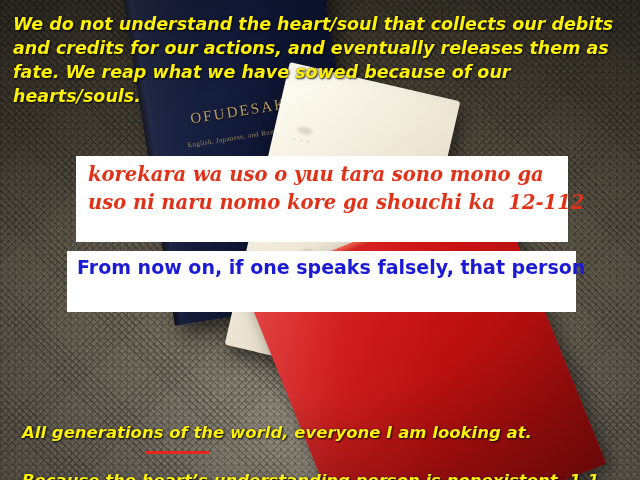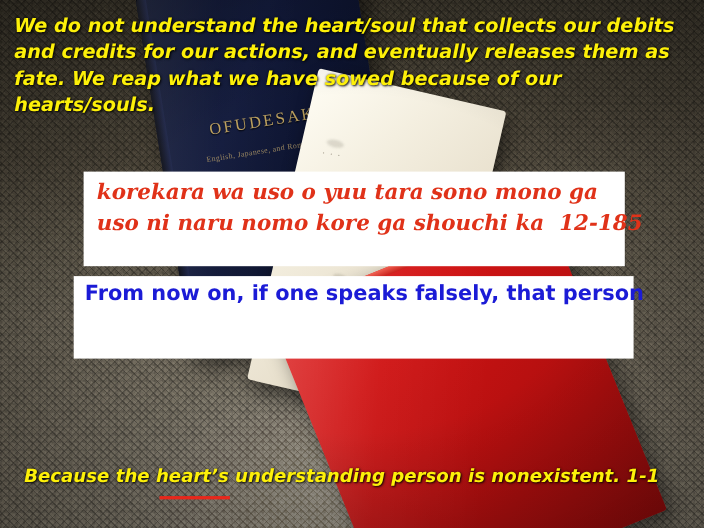--- a/index.html
+++ b/index.html
@@ -186,21 +186,21 @@
     color: #e03219;
     font-weight: bold;
     font-style: italic;
     font-family: "DejaVu Serif", serif;
     font-size: 19.5px;
     line-height: 28px;
     white-space: pre;
   }
   #box-english {
     left: 67px; top: 251px;
-    width: 509px; height: 75px;
+    width: 509px; height: 61px;
     padding: 2px 0 0 10px;
   }
   #box-english .line {
     color: #1b1bd6;
     font-weight: bold;
     font-family: "DejaVu Sans", sans-serif;
     font-size: 19px;
     line-height: 28px;
     white-space: pre;
   }
@@ -234,25 +234,26 @@
     <div class="top-edge"></div>
     <div class="sheen"></div>
   </div>
 
   <div class="vignette"></div>
 
   <div class="caption" id="caption-top">We do not understand the heart/soul that collects our debits and credits for our actions, and eventually releases them as fate. We reap what we have sowed because of our hearts/souls.</div>
 
   <div class="textbox" id="box-romaji">
     <div class="line">korekara wa uso o yuu tara sono mono ga</div>
-    <div class="line">uso ni naru nomo kore ga shouchi ka  12-185</div>
+    <div class="line">uso ni naru nomo kore ga shouchi ka  12-112</div>
   </div>
 
   <div class="textbox" id="box-english">
     <div class="line">From now on, if one speaks falsely, that person</div>
   </div>
 
   <div class="caption" id="caption-bottom">
+    <div>All generations of the world, everyone I am looking at.</div>
     <div>Because the heart’s understanding person is nonexistent.  1-1</div>
   </div>
   <div class="underline-red"></div>
 
 </div>
 
 </body></html>

